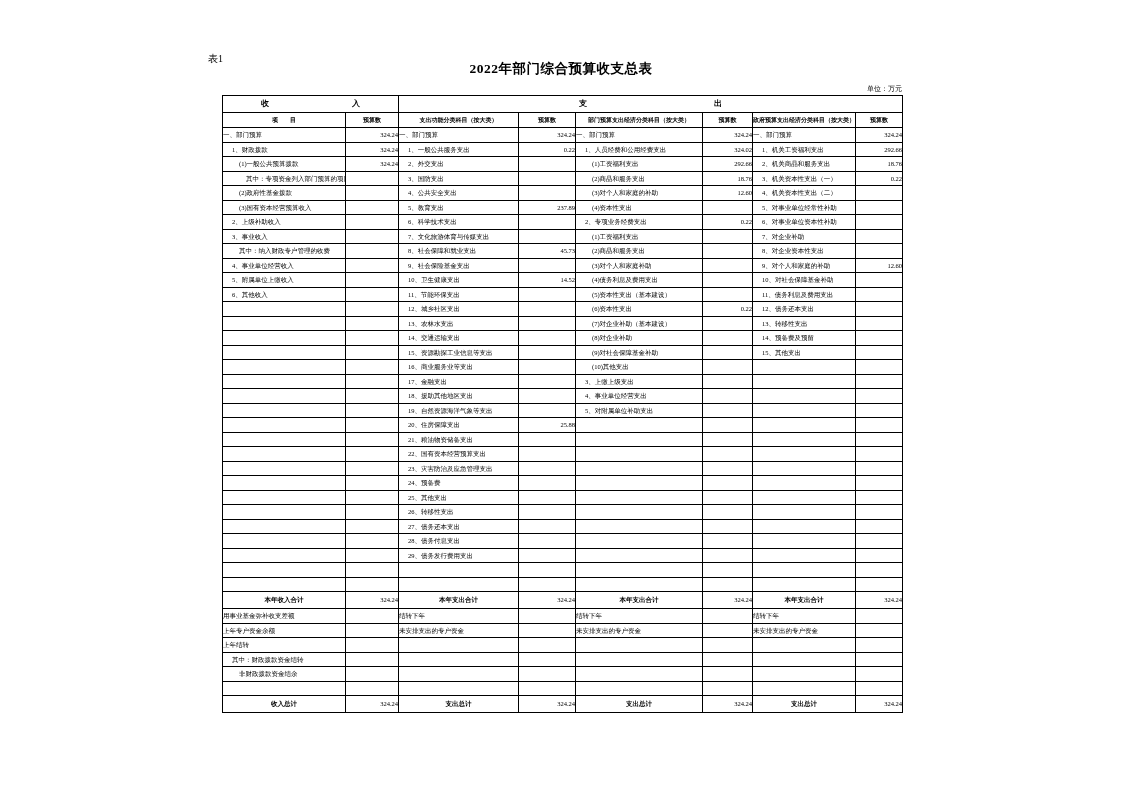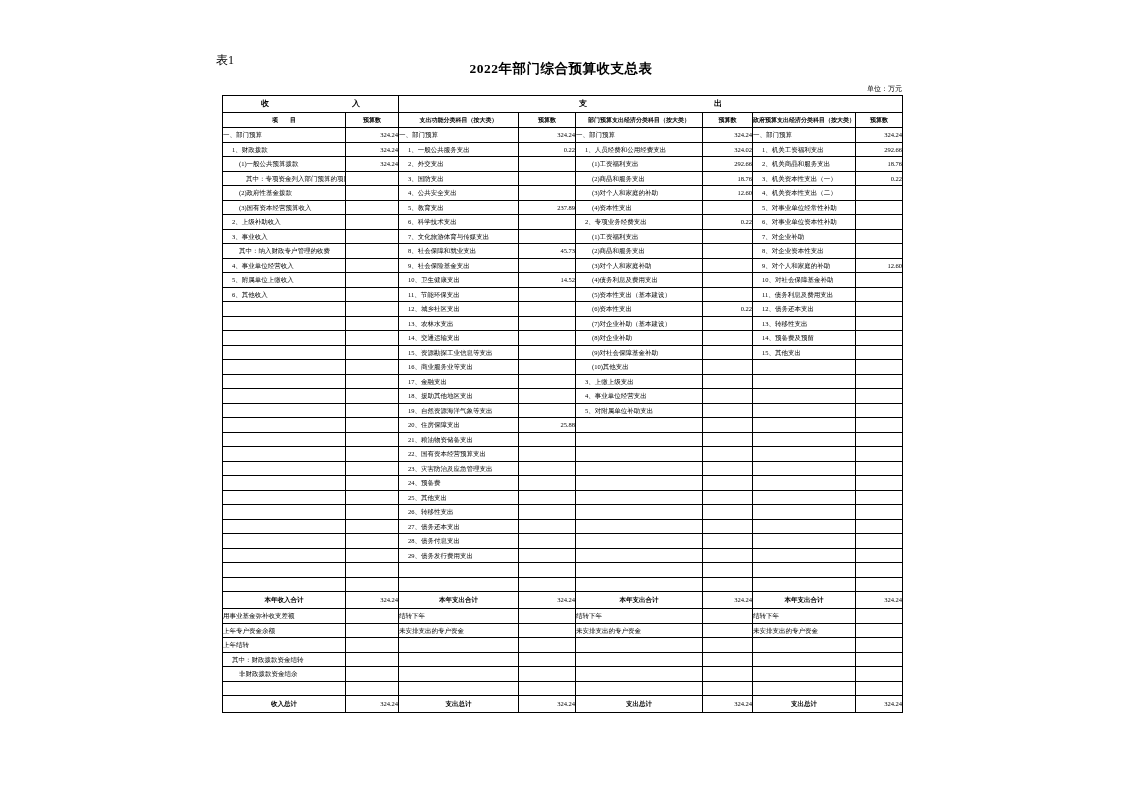--- a/index.html
+++ b/index.html
@@ -1,20 +1,20 @@
 <!DOCTYPE html>
 <html><head>
 <meta charset="utf-8">
 <style>
   html,body{margin:0;padding:0;}
   body{
     width:1122px;height:793px;background:#ffffff;position:relative;
     font-family:"Liberation Serif","DejaVu Serif",serif;color:#000;
   }
-  #sheet-label{position:absolute;left:216px;top:52px;font-size:12px;}
+  #sheet-label{position:absolute;left:208px;top:52px;font-size:10px;}
   #page-title{position:absolute;left:0;right:0;top:60px;text-align:center;
     font-size:13.5px;font-weight:bold;letter-spacing:0.5px;}
   #unit-note{position:absolute;left:702px;top:84px;width:200px;text-align:right;font-size:7px;}
   table#budget-table{
     position:absolute;left:222px;top:95px;width:680px;
     border-collapse:collapse;table-layout:fixed;
     border:1.5px solid #000;
   }
   #budget-table th,#budget-table td{
     border:1px solid #000;padding:0;white-space:nowrap;overflow:hidden;

